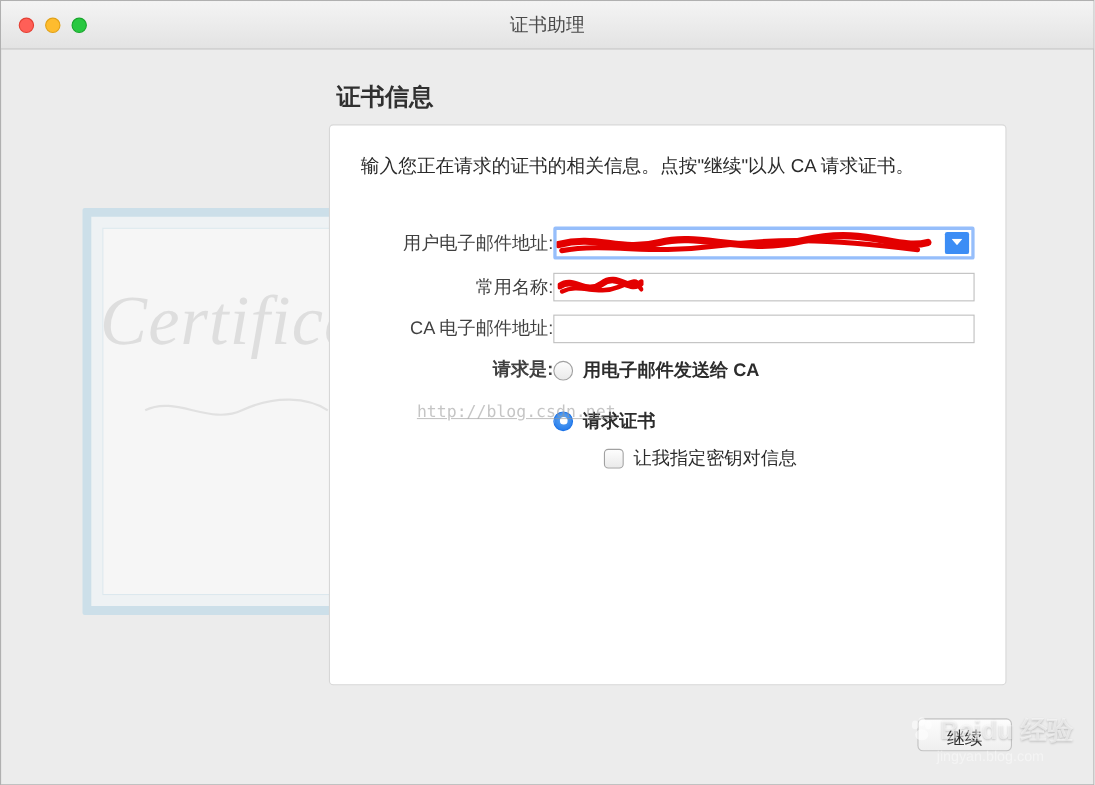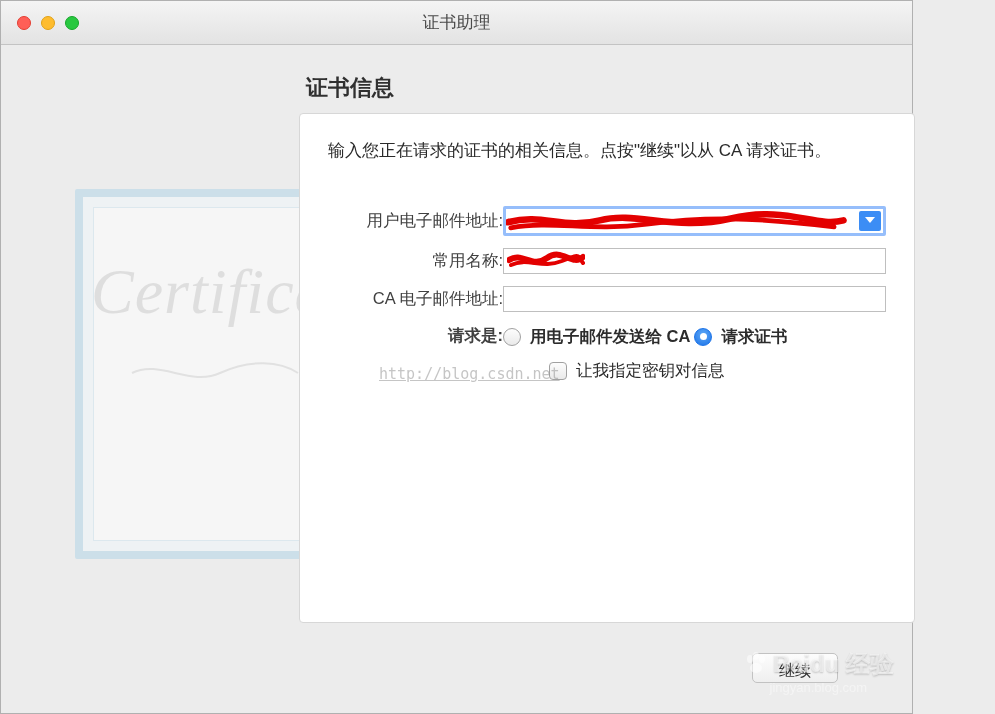--- a/index.html
+++ b/index.html
@@ -5,21 +5,21 @@
     * { box-sizing: border-box; margin: 0; padding: 0; }
     body {
       font-family: -apple-system, "Helvetica Neue", Arial, sans-serif;
       background: #ececec;
       width: 995px;
       height: 714px;
       overflow: hidden;
       position: relative;
     }
     .window {
-      width: 913px;
+      width: 995px;
       height: 714px;
       background: #ececec;
       border: 1px solid #b0b0b0;
       position: relative;
     }
     .titlebar {
       height: 44px;
       background: linear-gradient(#f4f4f4, #e3e3e3);
       border-bottom: 1px solid #c3c3c3;
       display: flex;
@@ -124,22 +124,22 @@
     .redact-scribble {
       position: absolute;
       left: 4px;
       top: 1px;
       width: 78px;
       height: 22px;
       pointer-events: none;
     }
     .radio-col, .check-col {
       display: flex;
-      flex-direction: row;
-      gap: 4px;
+      flex-direction: column;
+      gap: 24px;
       margin-top: 2px;
     }
     .radio-item, .check-item {
       display: flex;
       align-items: center;
       gap: 9px;
       font-size: 16.5px;
       color: #2c2c2c;
     }
     .radio {

